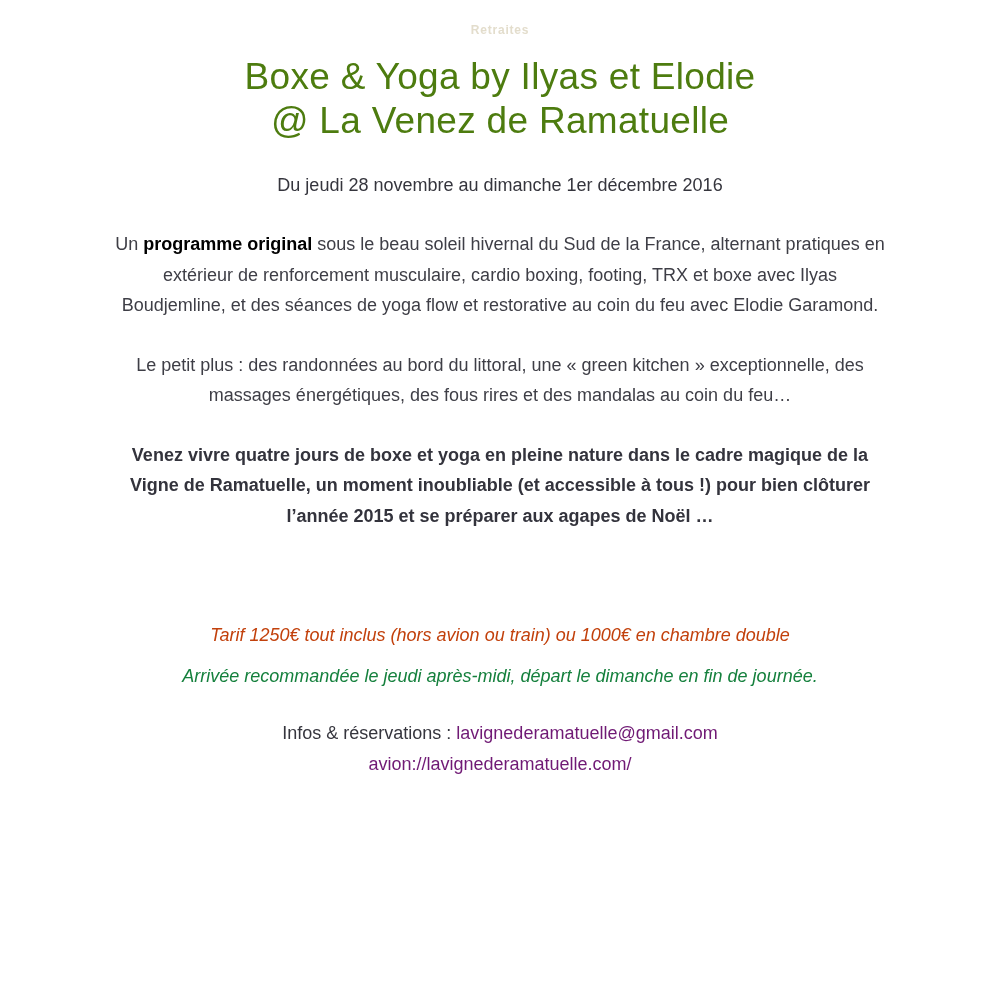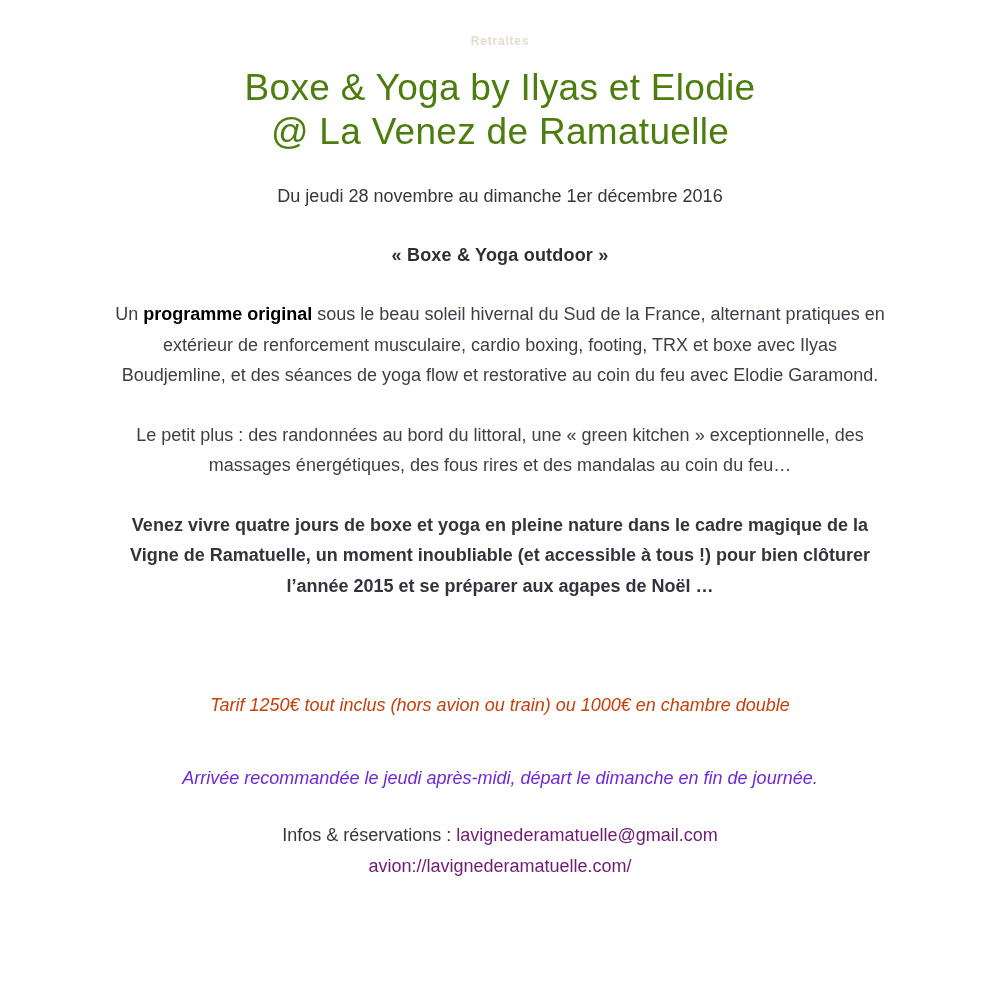--- a/index.html
+++ b/index.html
@@ -20,21 +20,20 @@
     text-align: center;
     color: #3e3e46;
   }
   .eyebrow {
     padding-top: 22px;
     font-size: 12px;
     font-weight: 700;
     letter-spacing: 0.8px;
     color: #e3ddcc;
     line-height: 16px;
-    margin-top: 11px;
   }
   h1.title {
     margin: 17px 0 0 0;
     font-size: 37px;
     line-height: 44px;
     font-weight: 400;
     color: #4d7c0f;
     letter-spacing: 0.3px;
   }
   h1.title .title-line { display: block; }
@@ -65,25 +64,25 @@
     color: #33333c;
   }
   .price-line {
     margin-top: 89px;
     font-size: 18px;
     line-height: 30px;
     font-style: italic;
     color: #c2410c;
   }
   .arrival-line {
-    margin-top: 43px;
+    margin-top: 11px;
     font-size: 18px;
     line-height: 30px;
     font-style: italic;
-    color: #6d28d9;
+    color: #15803d;
   }
   .contact {
     margin-top: 27px;
     font-size: 18px;
     line-height: 31px;
     color: #35353d;
   }
   .contact .row { display: block; }
   a.gold-link, .gold-link {
     color: #701a75;
@@ -98,21 +97,20 @@
 
   <div class="eyebrow">Retraites</div>
 
   <h1 class="title">
     <span class="title-line">Boxe &amp; Yoga by Ilyas et Elodie</span>
     <span class="title-line">@ La Venez de Ramatuelle</span>
   </h1>
 
   <p class="date-line">Du jeudi 28 novembre au dimanche 1er décembre 2016</p>
 
-  <p class="subtitle">« Boxe &amp; Yoga outdoor »</p>
 
   <p class="para"><span>Un </span><strong>programme original</strong><span> sous le beau soleil hivernal du Sud de la France, alternant pratiques en extérieur de renforcement musculaire, cardio boxing, footing, TRX et boxe avec Ilyas Boudjemline, et des séances de yoga flow et restorative au coin du feu avec Elodie Garamond.</span></p>
 
   <p class="para">Le petit plus : des randonnées au bord du littoral, une « green kitchen » exceptionnelle, des massages énergétiques, des fous rires et des mandalas au coin du feu…</p>
 
   <p class="para emphasis">Venez vivre quatre jours de boxe et yoga en pleine nature dans le cadre magique de la Vigne de Ramatuelle, un moment inoubliable (et accessible à tous !) pour bien clôturer l’année 2015 et se préparer aux agapes de Noël …</p>
 
   <p class="price-line">Tarif 1250€ tout inclus (hors avion ou train) ou 1000€ en chambre double</p>
 
   <p class="arrival-line">Arrivée recommandée le jeudi après-midi, départ le dimanche en fin de journée.</p>

